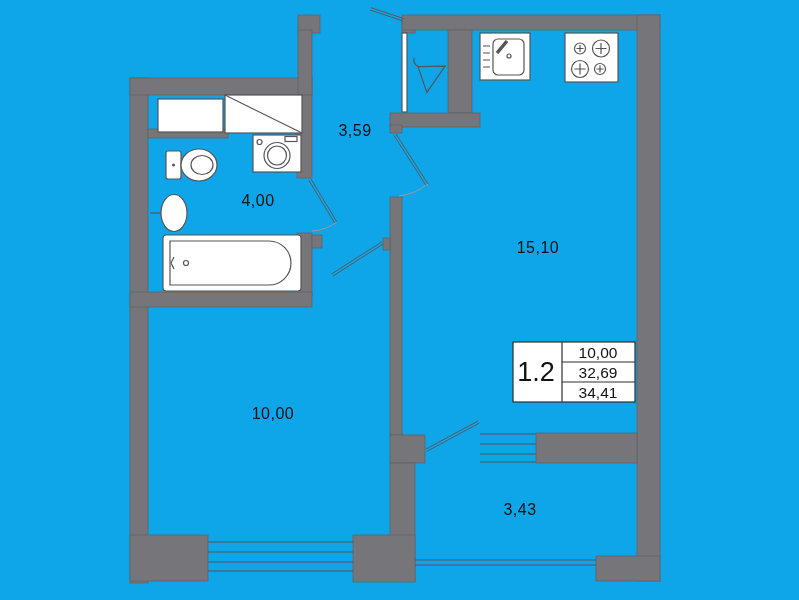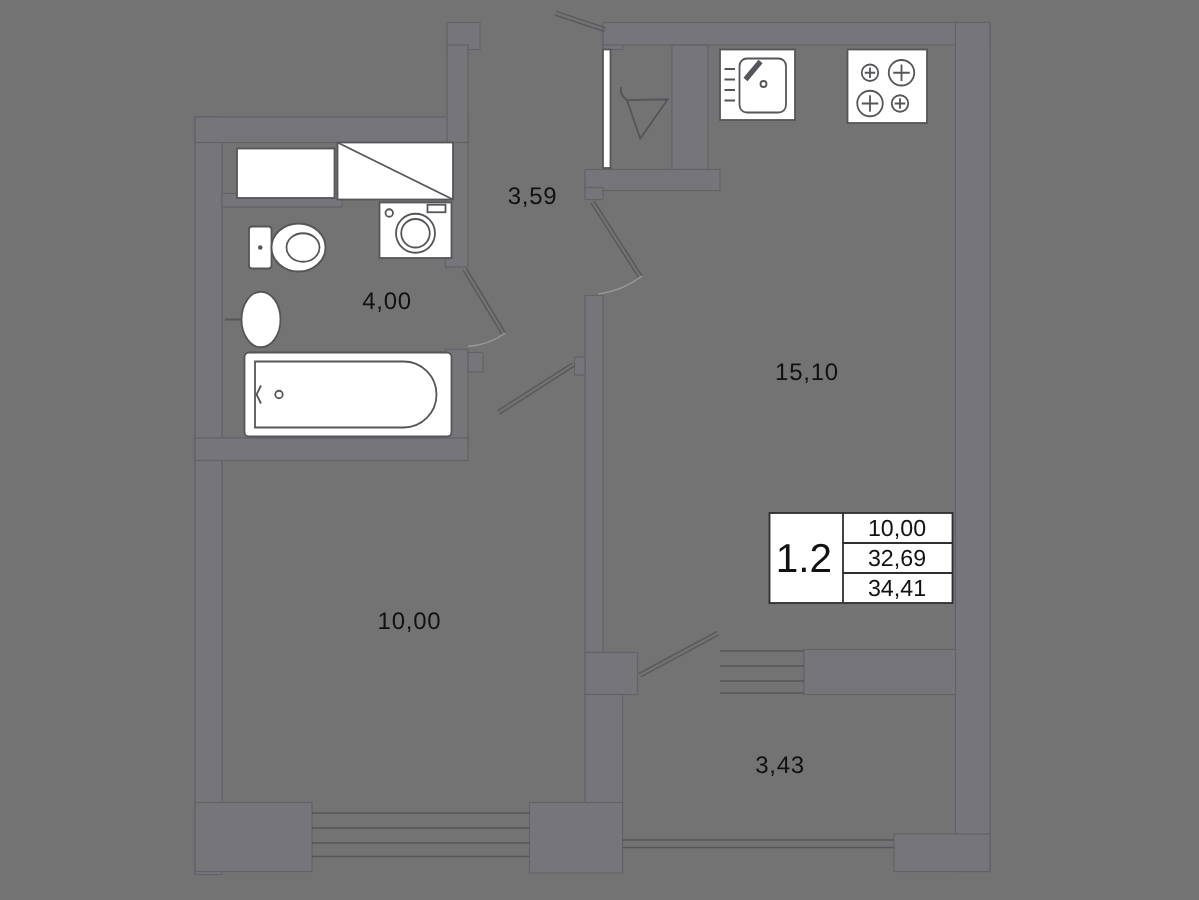--- a/index.html
+++ b/index.html
@@ -1,16 +1,16 @@
 <!DOCTYPE html>
 <html><head>
 <meta charset="utf-8">
 <style>
   html,body{margin:0;padding:0;background:#ffffff;}
-  .stage{position:relative;width:799px;height:600px;background:#737373;overflow:hidden;
+  .stage{position:relative;width:799px;height:600px;background:#0ea5e9;overflow:hidden;
          font-family:"Liberation Sans", sans-serif;}
   svg{position:absolute;left:0;top:0;}
   .wall{fill:#76767a;stroke:#636367;stroke-width:0.8;}
   .thin{stroke:#55555a;stroke-width:1;fill:none;}
   .fix{stroke:#55555a;stroke-width:1.2;fill:#ffffff;}
   .fixn{stroke:#55555a;stroke-width:1.2;fill:none;}
   .leaf{stroke:#5a5a5e;stroke-width:1;fill:none;}
   .arc{stroke:#9a9a9e;stroke-width:1;fill:none;}
   .tbl{stroke:#2f2f2f;stroke-width:1.2;fill:#ffffff;}
   text{fill:#111111;font-family:"Liberation Sans", sans-serif;}

